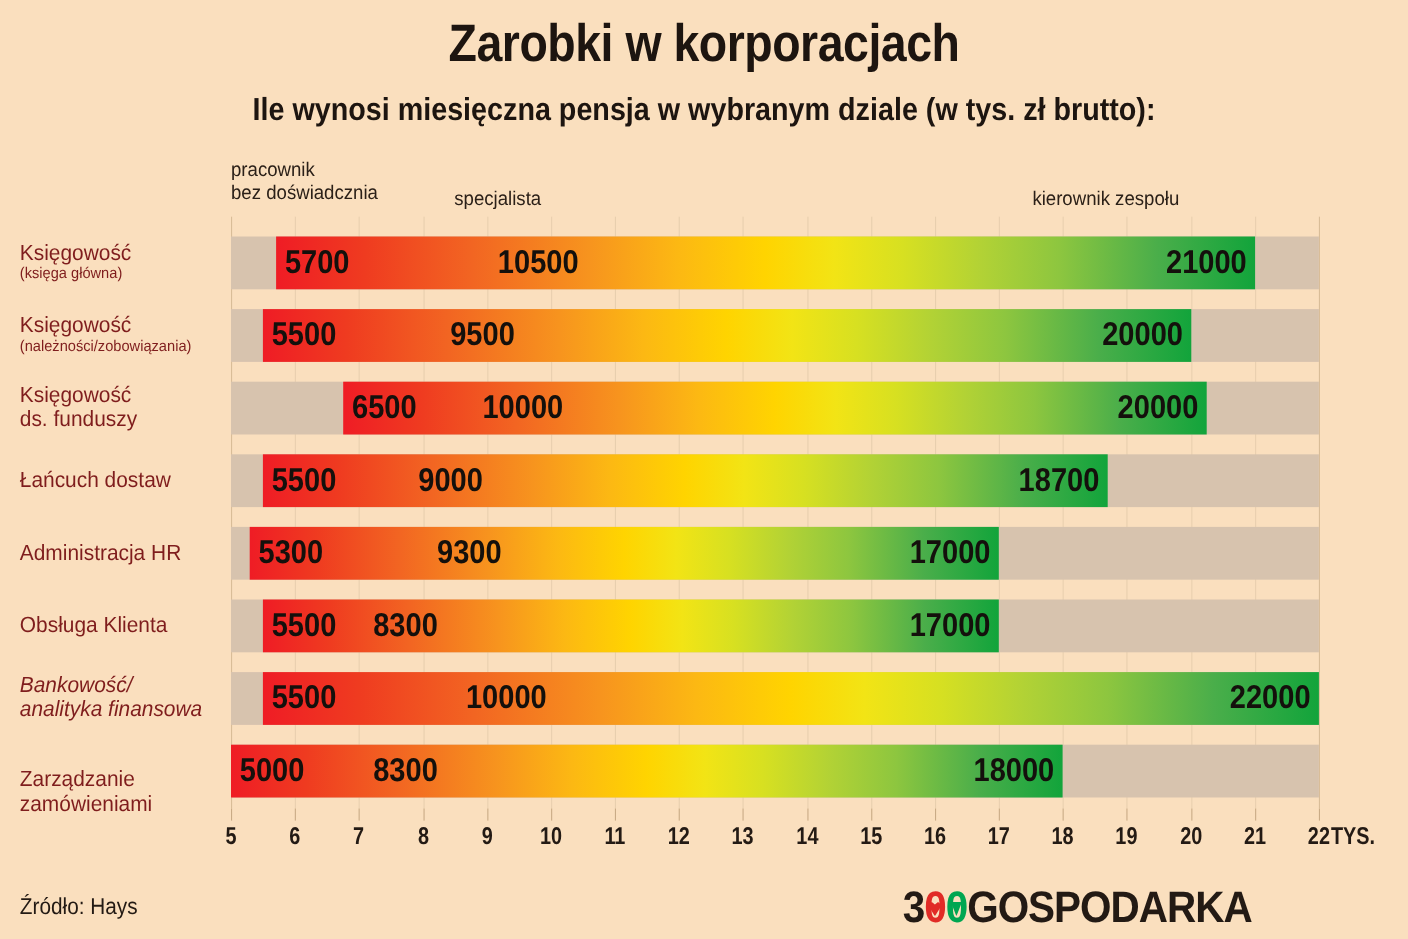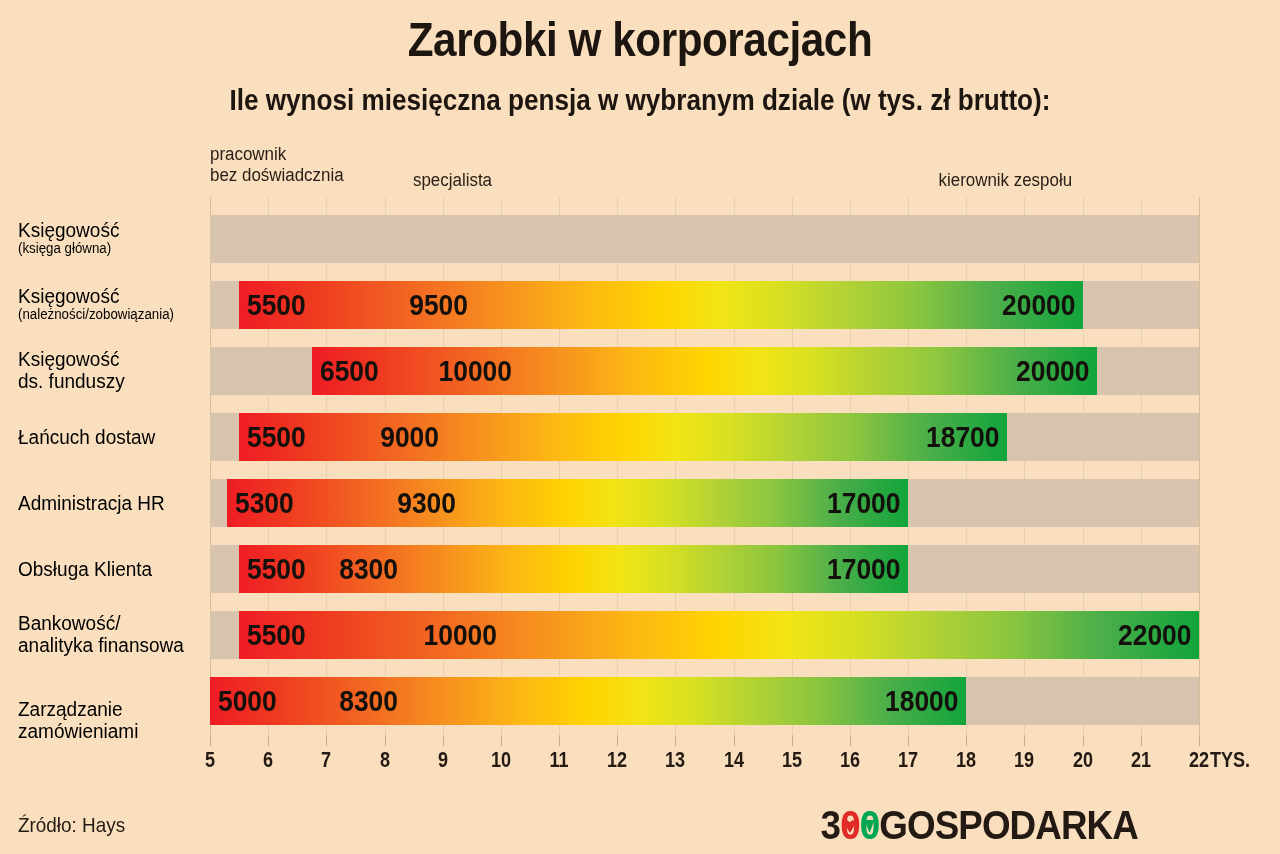--- a/index.html
+++ b/index.html
@@ -94,21 +94,21 @@
   }
   .bar .v.lo{left:8px;transform-origin:left center;}
   .bar .v.mid{transform-origin:right center;}
   .bar .v.hi{right:8px;transform-origin:right center;}
 
   
   .rowlabel{
     position:absolute;
     left:18px;
     width:186px;
-    color:#000000;
+    color:#7f1d1d;
     line-height:1.12;
     transform-origin:left top;
   }
   .rowlabel .main{
     font-size:20px;
     display:block;
     white-space:nowrap;
     transform:scaleX(0.95);
     transform-origin:left center;
   }
@@ -202,21 +202,21 @@
       </div>
       <div class="rowlabel" style="top: 426px;">
         <span class="main">Łańcuch dostaw</span>
       </div>
       <div class="rowlabel" style="top: 492px;">
         <span class="main">Administracja HR</span>
       </div>
       <div class="rowlabel" style="top: 558px;">
         <span class="main">Obsługa Klienta</span>
       </div>
-      <div class="rowlabel" style="top: 612px;">
+      <div class="rowlabel" style="top: 612px; font-style: italic;">
         <span class="main">Bankowość/</span>
         <span class="main">analityka finansowa</span>
       </div>
       <div class="rowlabel" style="top: 678px; margin-top: 20px;">
         <span class="main">Zarządzanie</span>
         <span class="main">zamówieniami</span>
       </div>
     </div>
 
   <div id="plot">
@@ -232,20 +232,25 @@
       <div class="gridline" style="left: 524px;"></div>
       <div class="gridline" style="left: 582px;"></div>
       <div class="gridline" style="left: 640px;"></div>
       <div class="gridline" style="left: 698px;"></div>
       <div class="gridline" style="left: 756px;"></div>
       <div class="gridline" style="left: 814px;"></div>
       <div class="gridline" style="left: 873px;"></div>
       <div class="gridline" style="left: 931px;"></div>
       <div class="gridline edge" style="left: 989px;"></div>
       <div class="track" style="top: 18px; height: 48px;"></div>
+      <div class="bar" style="left: 41px; width: 890px; top: 18px;">
+        <span class="v lo">5700</span>
+        <span class="v mid" style="left: 275px; transform: translate(-100%, -50%) scaleX(0.88);">10500</span>
+        <span class="v hi">21000</span>
+      </div>
       <div class="track" style="top: 84px; height: 48px;"></div>
       <div class="bar" style="left: 29px; width: 844px; top: 84px;">
         <span class="v lo">5500</span>
         <span class="v mid" style="left: 229px; transform: translate(-100%, -50%) scaleX(0.88);">9500</span>
         <span class="v hi">20000</span>
       </div>
       <div class="track" style="top: 150px; height: 48px;"></div>
       <div class="bar" style="left: 102px; width: 785px; top: 150px;">
         <span class="v lo">6500</span>
         <span class="v mid" style="left: 200px; transform: translate(-100%, -50%) scaleX(0.88);">10000</span>

